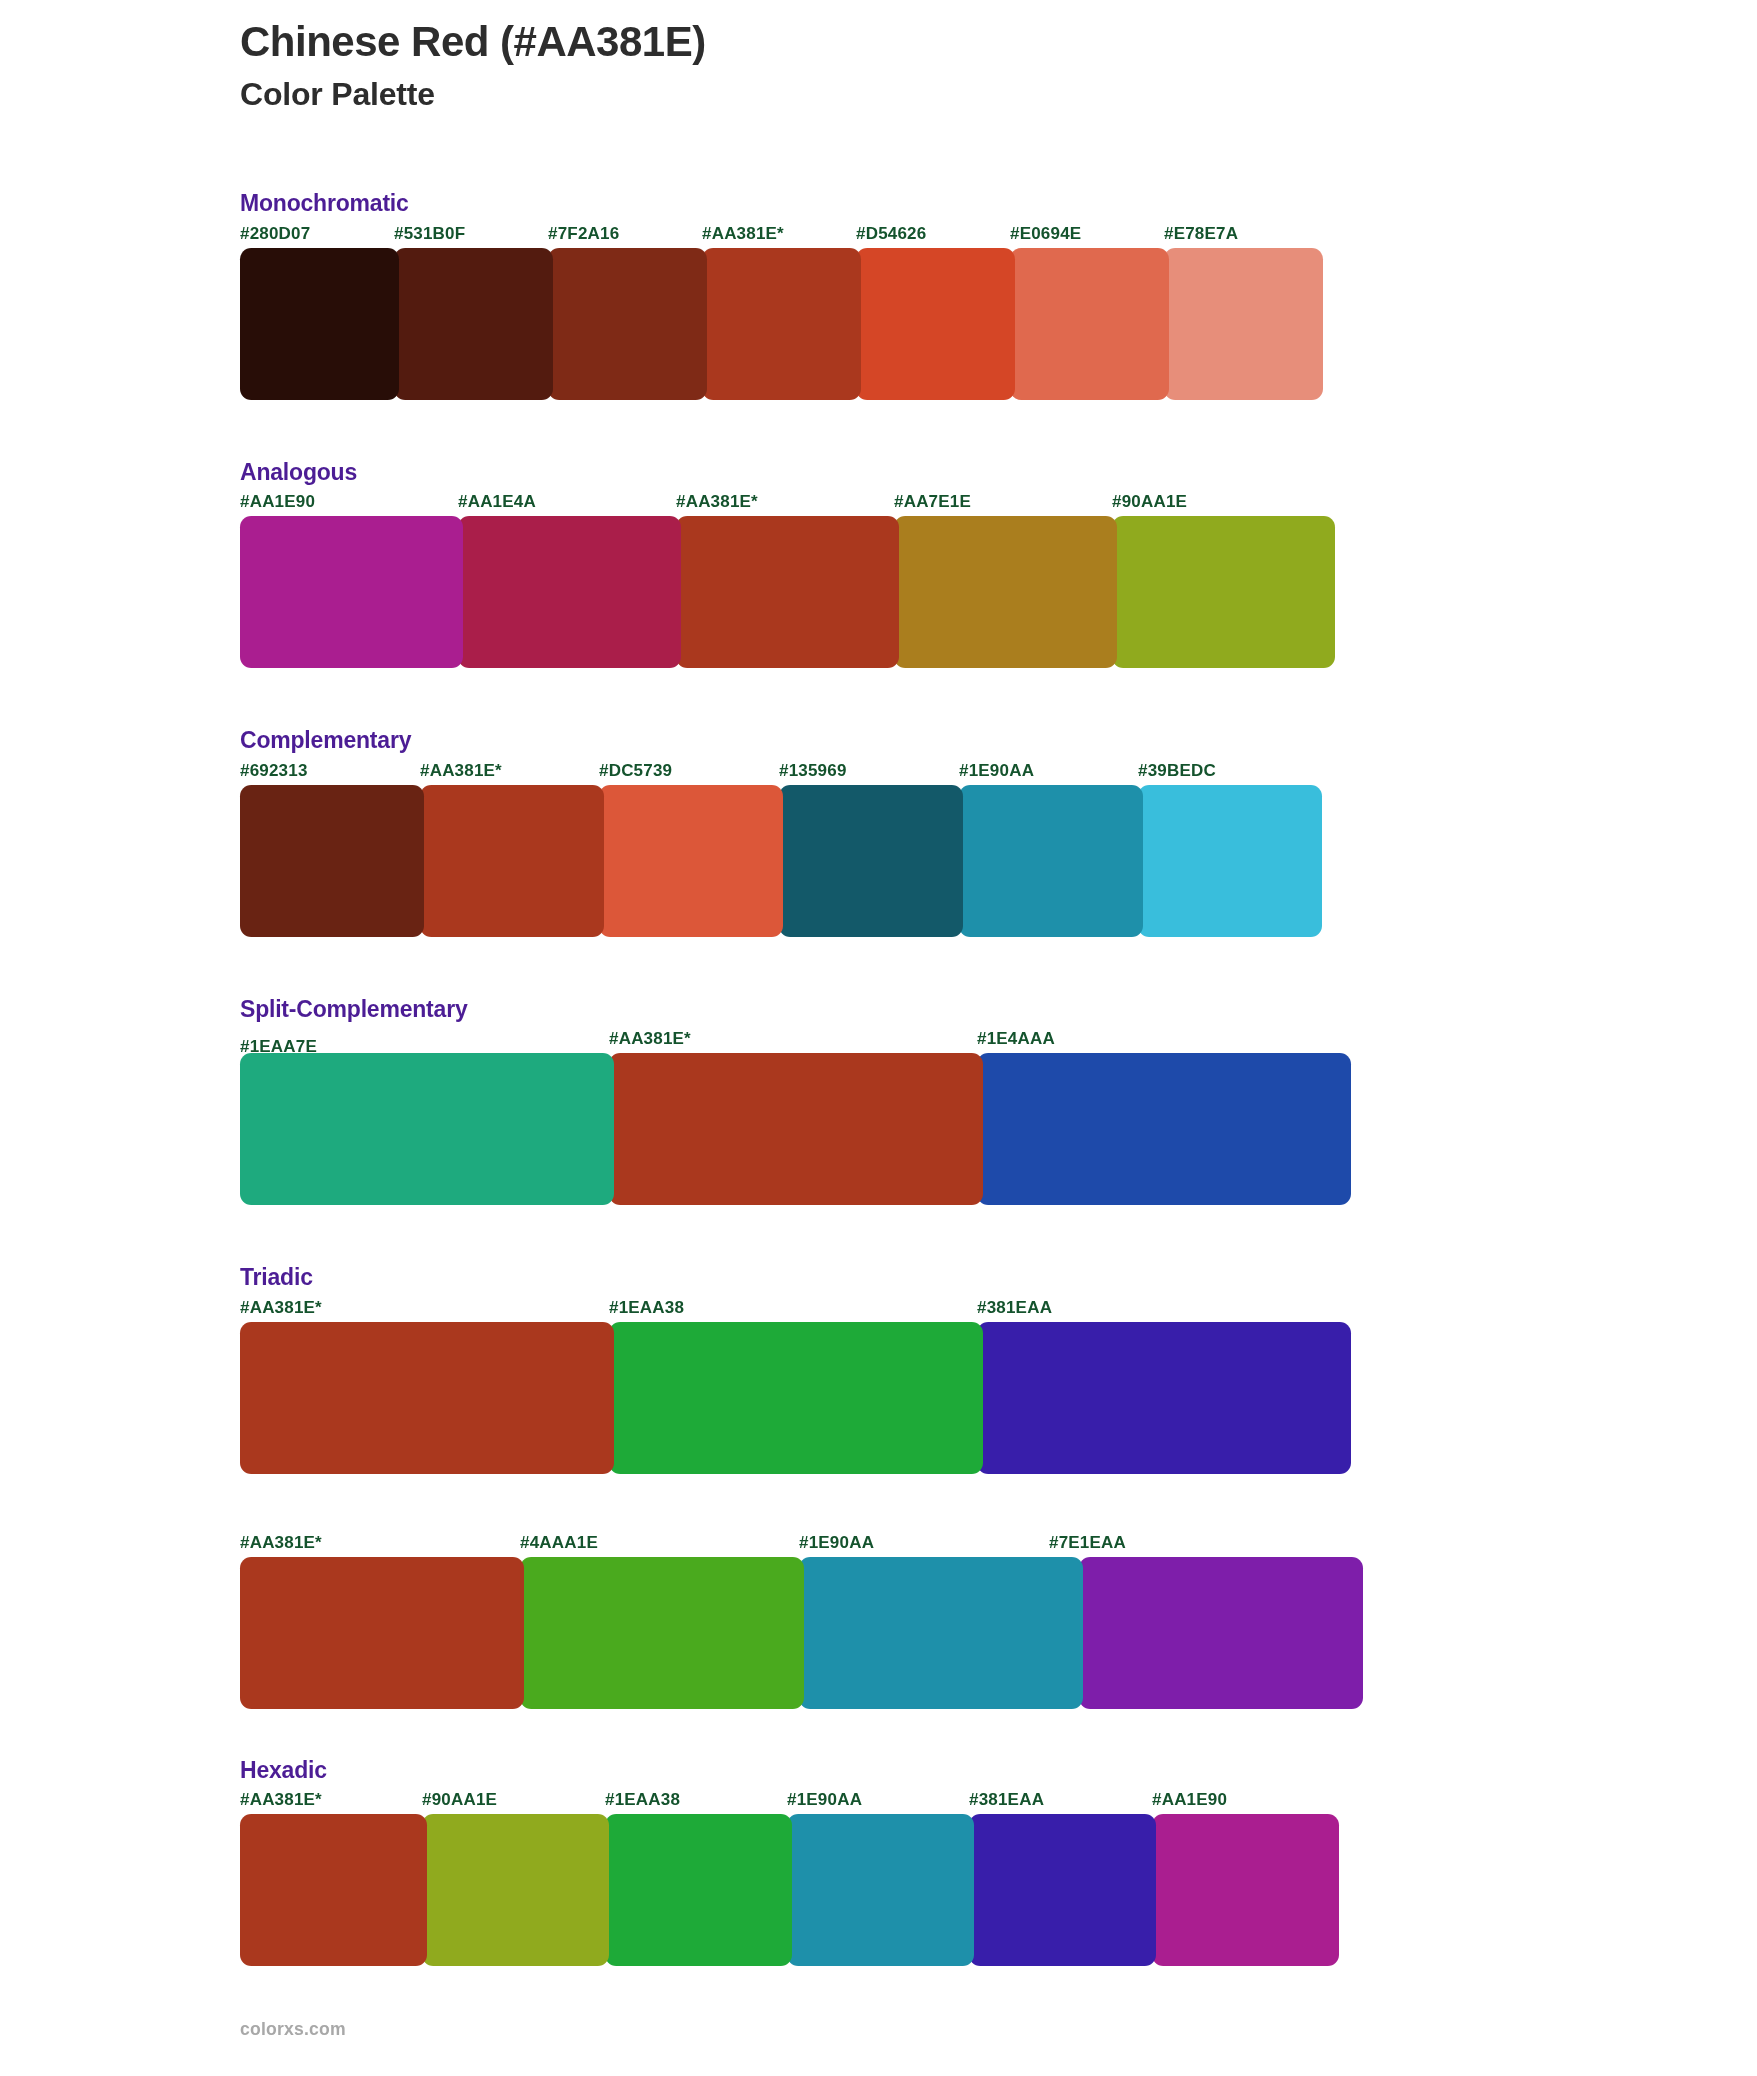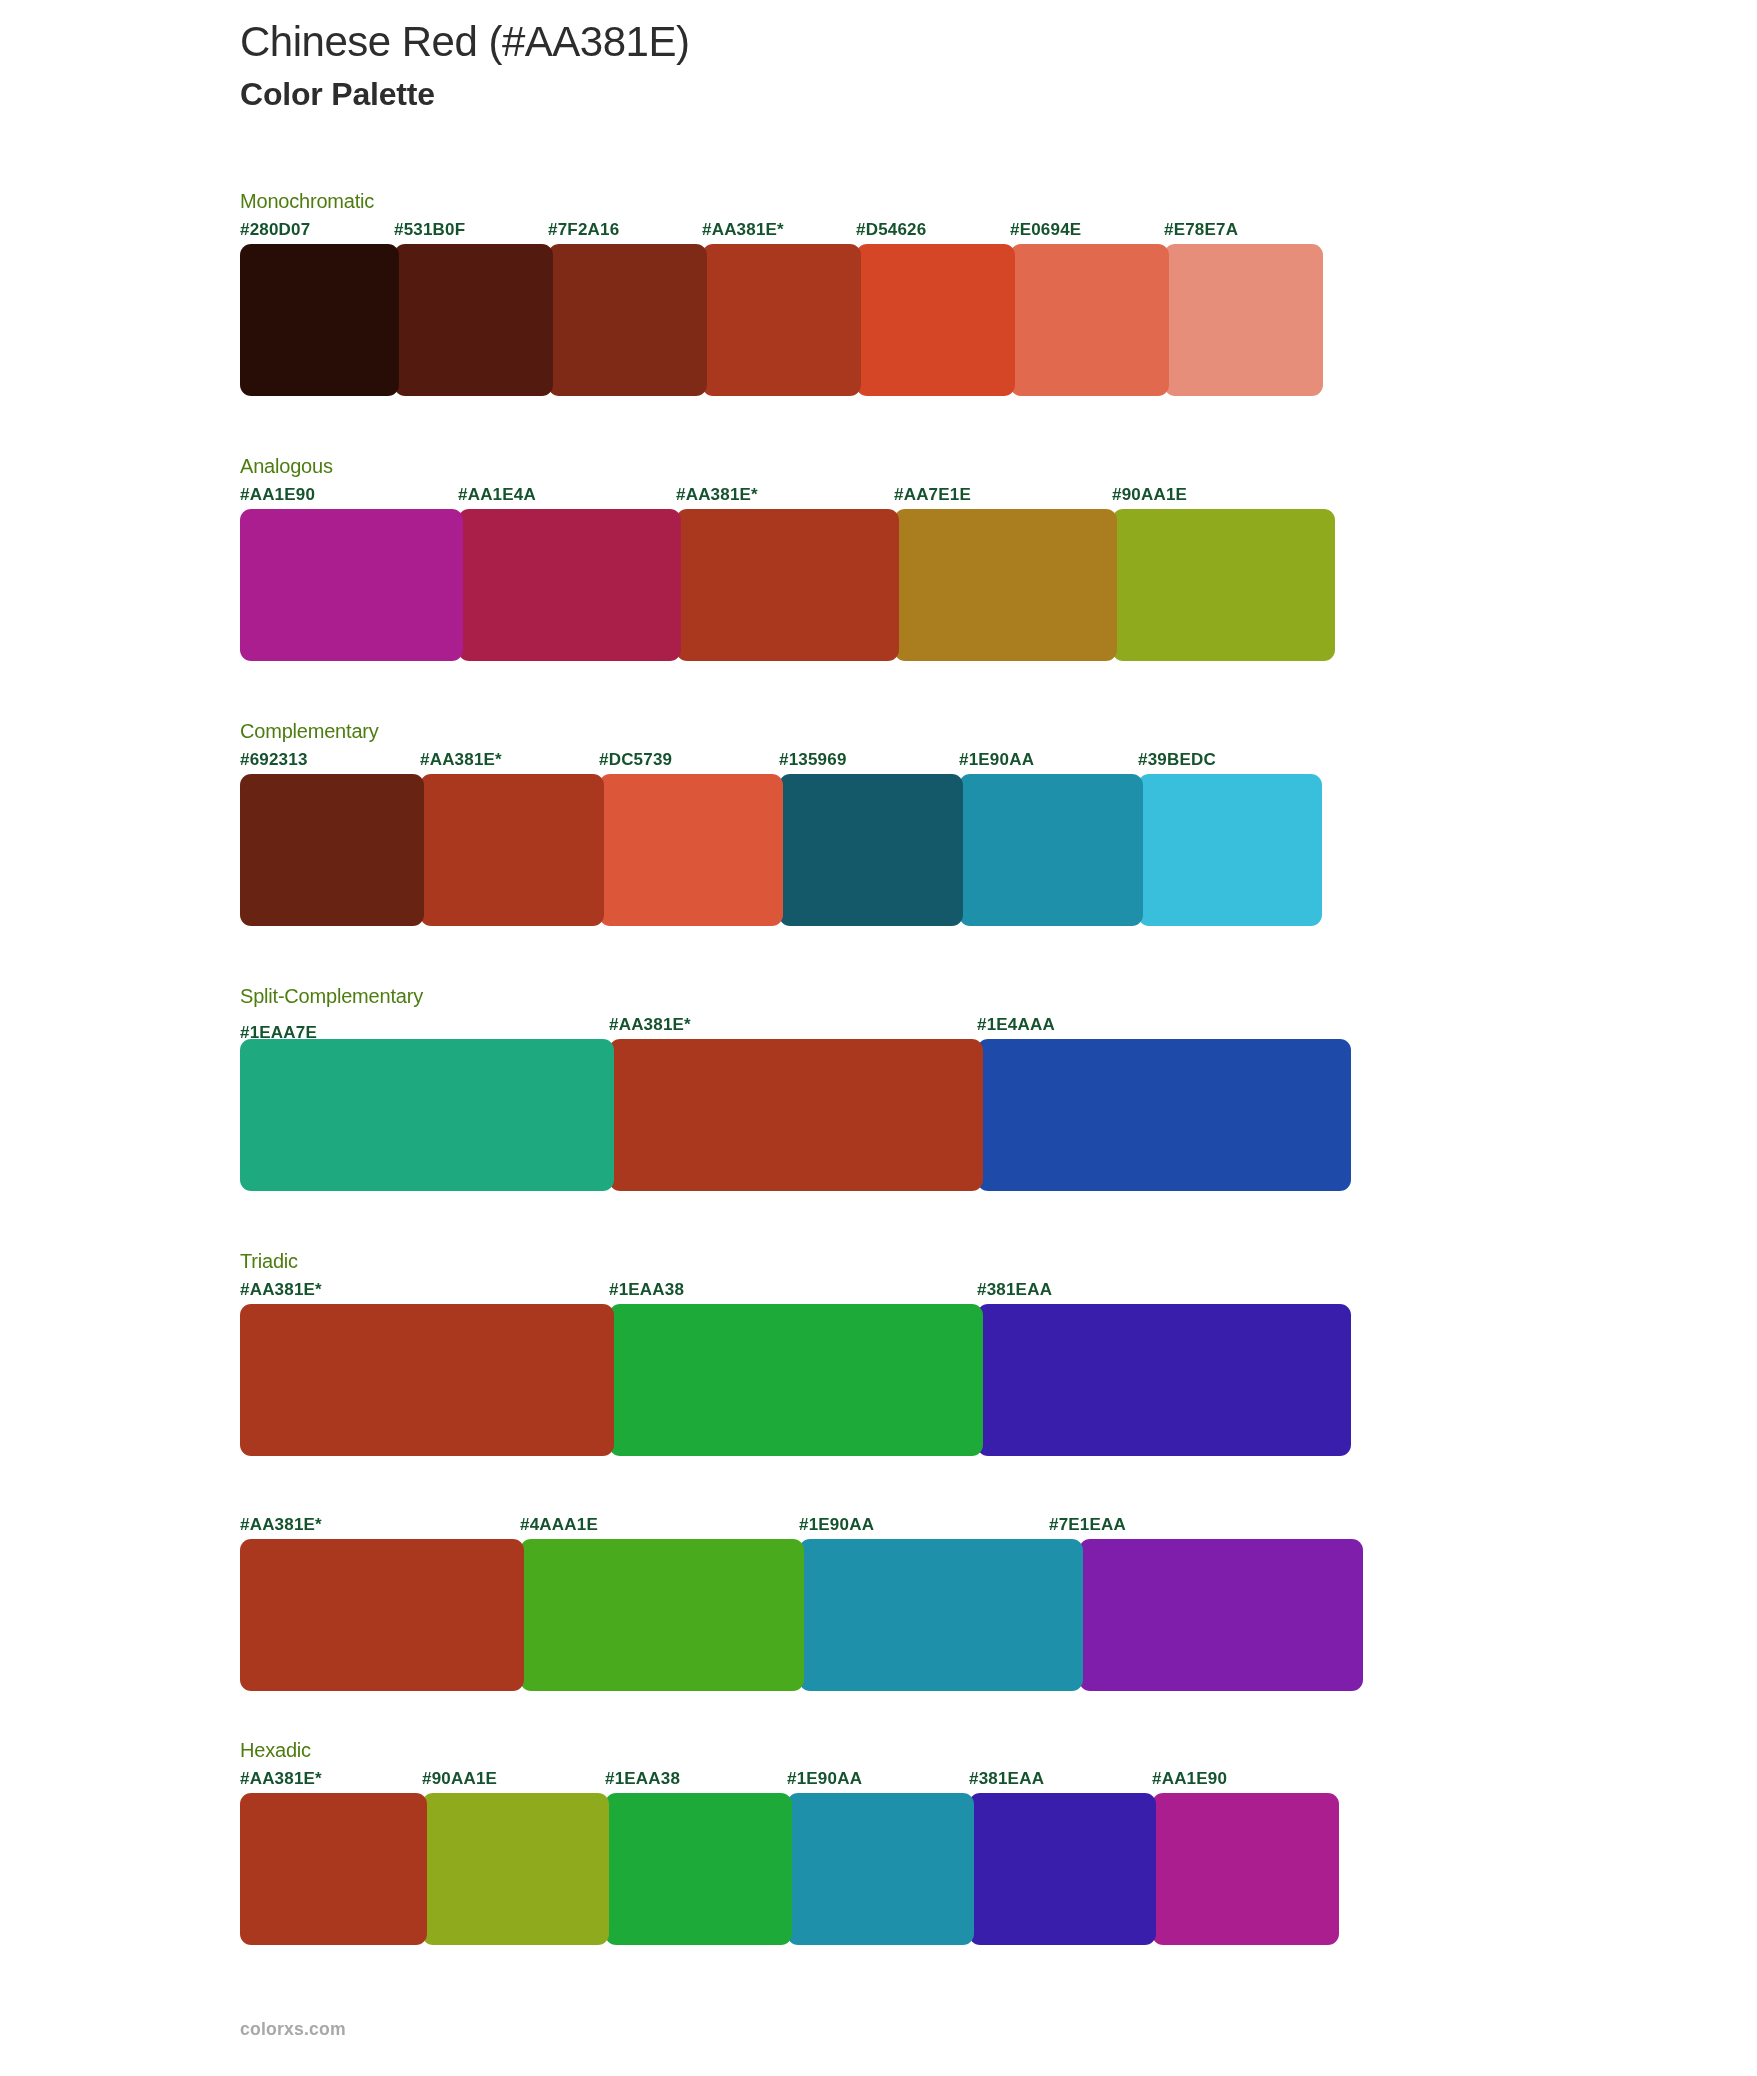--- a/index.html
+++ b/index.html
@@ -24,21 +24,21 @@
 
   
   .header {
     position: absolute;
     left: 240px;
     top: 17.6px;
     width: 1358px;
   }
   .page-title {
     font-size: 42px;
-    font-weight: normal;
+    font-weight: bold;
     color: #2d2d2d;
     letter-spacing: -0.5px;
     line-height: 1.12;
     margin: 0;
     white-space: nowrap;
   }
   .page-subtitle {
     font-size: 32px;
     font-weight: bold;
     color: #2d2d2d;
@@ -53,23 +53,23 @@
     position: absolute;
     left: 0;
     top: 190px;
     width: 1757px;
   }
   .section {
     position: relative;
     margin-bottom: 0;
   }
   .section-title {
-    font-size: 20px;
-    font-weight: normal;
-    color: #4d7c0f;
+    font-size: 23px;
+    font-weight: bold;
+    color: #4c1d95;
     letter-spacing: -0.2px;
     margin: 0 0 6.4px 240px;
     line-height: 1.18;
     white-space: nowrap;
   }
 
   .swatch-labels {
     position: relative;
     height: 24px;
     margin-left: 240px;

